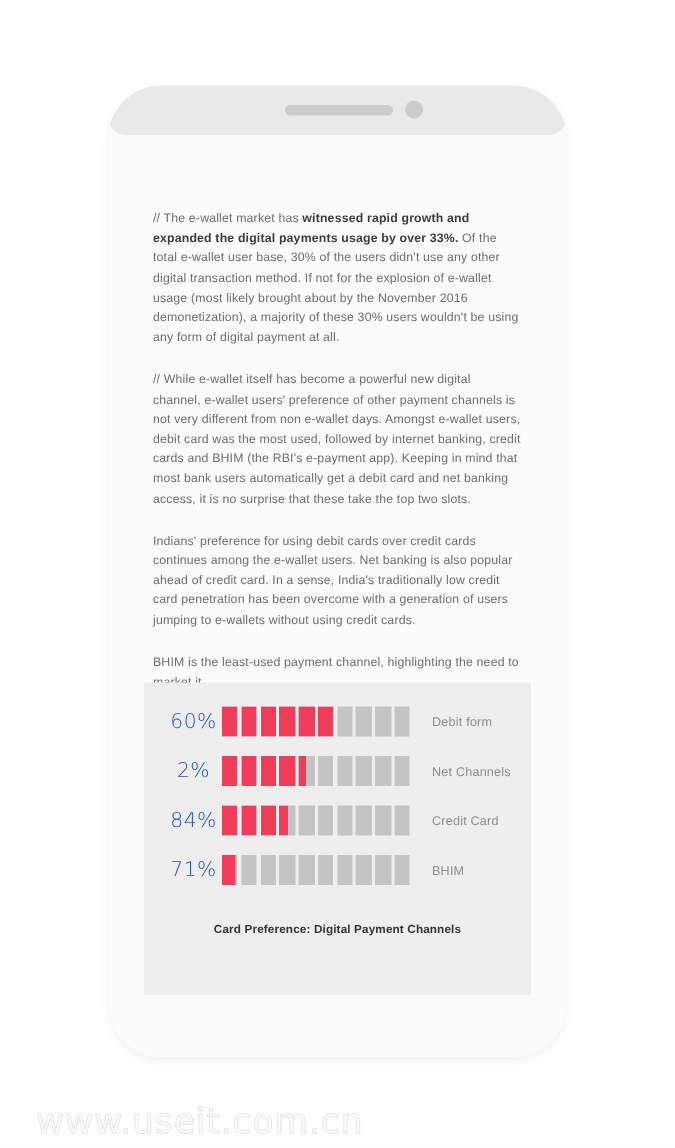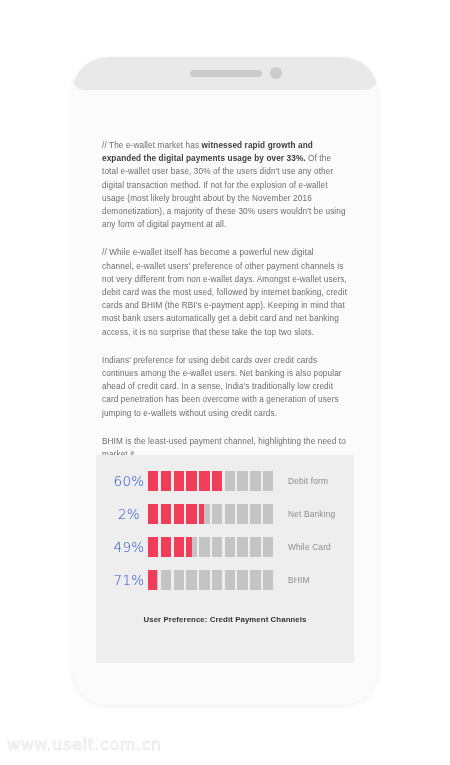--- a/index.html
+++ b/index.html
@@ -152,23 +152,23 @@
     text-align: center;
     color: #333333;
     font-size: 7.8px;
     font-weight: bold;
     letter-spacing: 0.1px;
   }
 
   
   #watermark {
     position: absolute;
-    left: 7px;
+    left: 24px;
     top: 735px;
-    font-size: 16px;
+    font-size: 23px;
     letter-spacing: 0.6px;
     color: transparent;
     -webkit-text-stroke: 0.6px #e2e2e2;
     font-family: "DejaVu Sans", sans-serif;
     white-space: nowrap;
   }
 </style>
 </head>
 <body>
 
@@ -239,64 +239,64 @@
               </div>
               <div class="seg" style="background: rgb(196, 196, 196);">
                 <div class="fill" style="background: rgb(242, 61, 90); width: 50%;"></div>
               </div>
               <div class="seg" style="background: rgb(196, 196, 196);"></div>
               <div class="seg" style="background: rgb(196, 196, 196);"></div>
               <div class="seg" style="background: rgb(196, 196, 196);"></div>
               <div class="seg" style="background: rgb(196, 196, 196);"></div>
               <div class="seg" style="background: rgb(196, 196, 196);"></div>
             </div>
-            <div class="row-label">Net Banking</div>
+            <div class="row-label">Net Channels</div>
           </div>
           <div class="chart-row">
-            <div class="row-pct">49%</div>
+            <div class="row-pct">84%</div>
             <div class="row-bar">
               <div class="seg" style="background: rgb(196, 196, 196);">
                 <div class="fill" style="background: rgb(242, 61, 90); width: 100%;"></div>
               </div>
               <div class="seg" style="background: rgb(196, 196, 196);">
                 <div class="fill" style="background: rgb(242, 61, 90); width: 100%;"></div>
               </div>
               <div class="seg" style="background: rgb(196, 196, 196);">
                 <div class="fill" style="background: rgb(242, 61, 90); width: 100%;"></div>
               </div>
               <div class="seg" style="background: rgb(196, 196, 196);">
                 <div class="fill" style="background: rgb(242, 61, 90); width: 50%;"></div>
               </div>
               <div class="seg" style="background: rgb(196, 196, 196);"></div>
               <div class="seg" style="background: rgb(196, 196, 196);"></div>
               <div class="seg" style="background: rgb(196, 196, 196);"></div>
               <div class="seg" style="background: rgb(196, 196, 196);"></div>
               <div class="seg" style="background: rgb(196, 196, 196);"></div>
               <div class="seg" style="background: rgb(196, 196, 196);"></div>
             </div>
-            <div class="row-label">While Card</div>
+            <div class="row-label">Credit Card</div>
           </div>
           <div class="chart-row">
             <div class="row-pct">71%</div>
             <div class="row-bar">
               <div class="seg" style="background: rgb(196, 196, 196);">
                 <div class="fill" style="background: rgb(242, 61, 90); width: 90%;"></div>
               </div>
               <div class="seg" style="background: rgb(196, 196, 196);"></div>
               <div class="seg" style="background: rgb(196, 196, 196);"></div>
               <div class="seg" style="background: rgb(196, 196, 196);"></div>
               <div class="seg" style="background: rgb(196, 196, 196);"></div>
               <div class="seg" style="background: rgb(196, 196, 196);"></div>
               <div class="seg" style="background: rgb(196, 196, 196);"></div>
               <div class="seg" style="background: rgb(196, 196, 196);"></div>
               <div class="seg" style="background: rgb(196, 196, 196);"></div>
               <div class="seg" style="background: rgb(196, 196, 196);"></div>
             </div>
             <div class="row-label">BHIM</div>
           </div>
         </div>
-      <div id="chart-caption">User Preference: Credit Payment Channels</div>
+      <div id="chart-caption">Card Preference: Digital Payment Channels</div>
     </div>
 
   </div>
 </div>
 
 <div id="watermark">www.useit.com.cn</div>
 
 </body></html>

